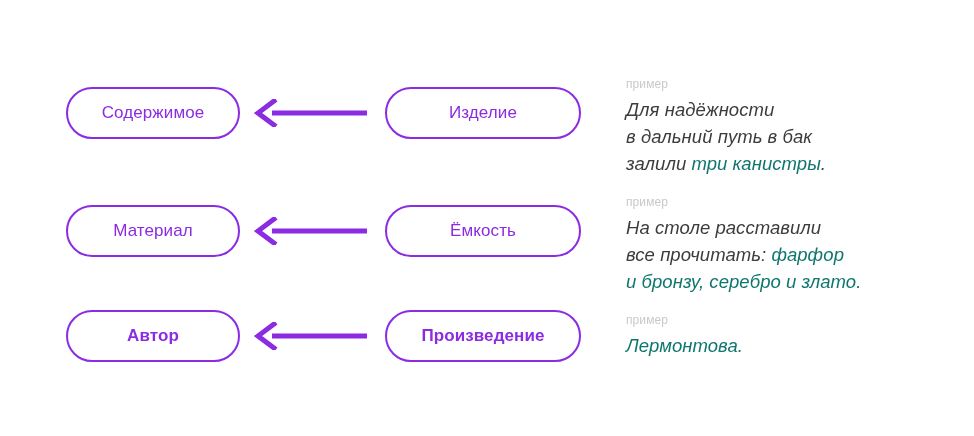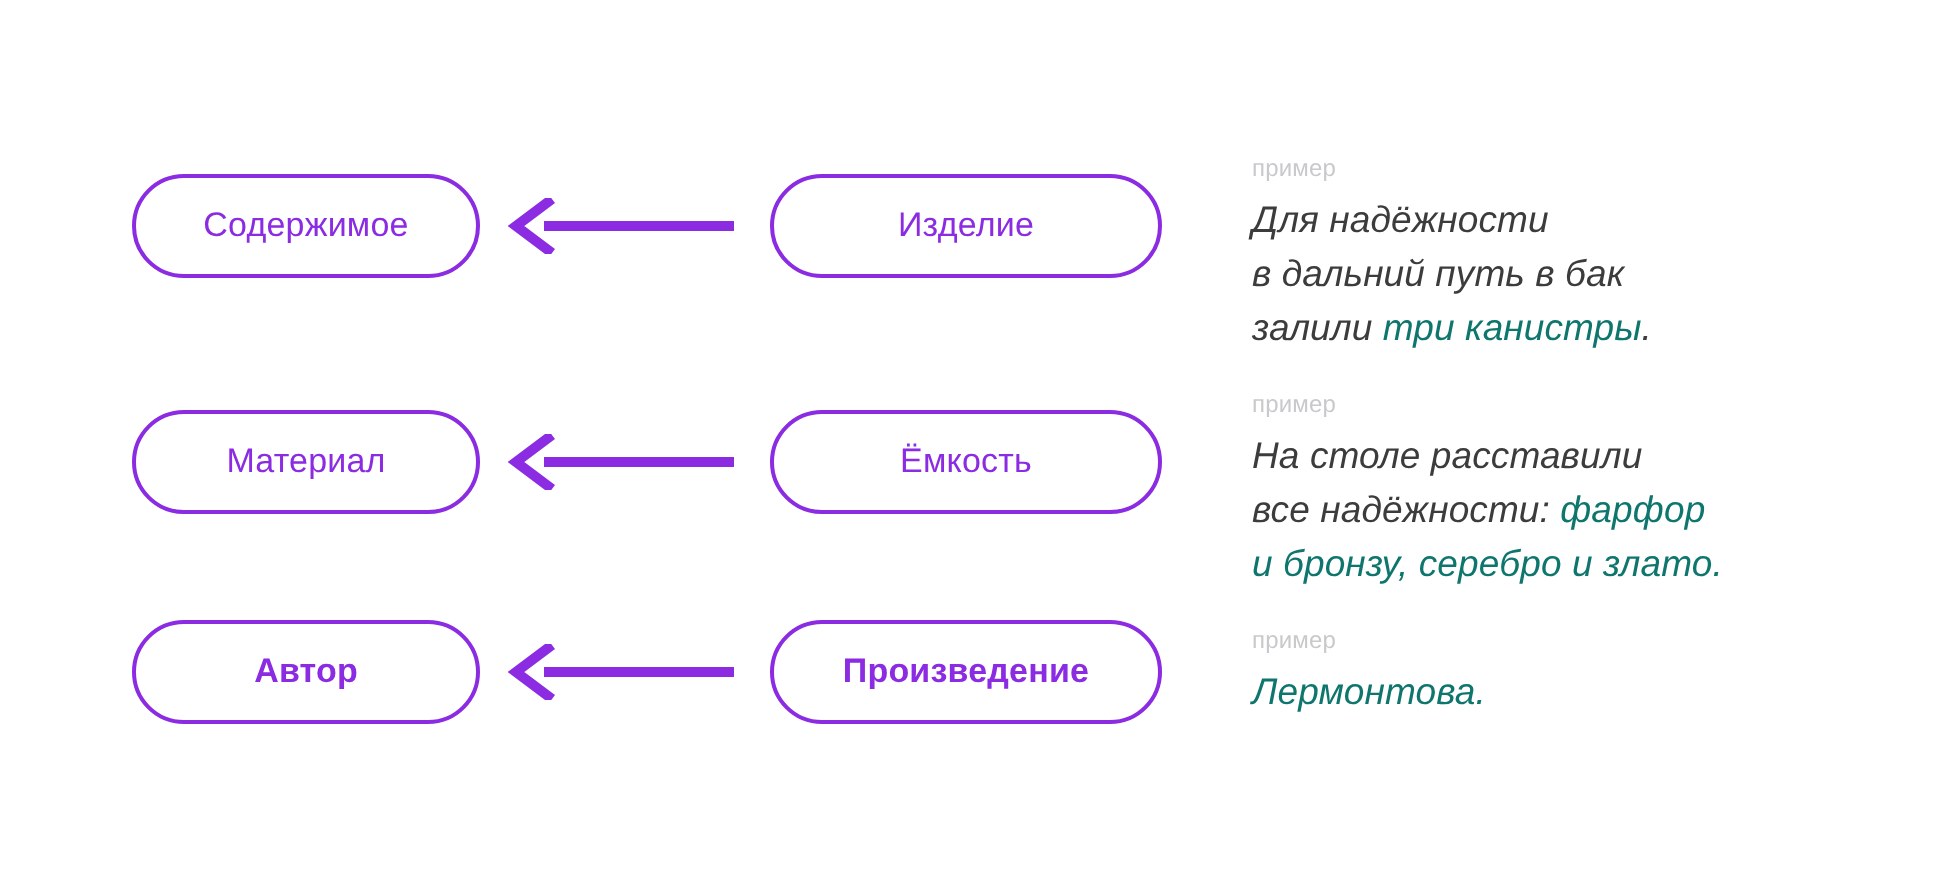--- a/index.html
+++ b/index.html
@@ -154,21 +154,21 @@
         <div class="example-line"><span>Для надёжности</span></div>
         <div class="example-line"><span>в дальний путь в бак</span></div>
         <div class="example-line"><span>залили </span><span class="hl">три канистры</span><span>.</span></div>
       </div>
   </div>
 
   <div class="example ex-2">
     <div class="example-label">пример</div>
     <div class="example-body">
         <div class="example-line"><span>На столе расставили</span></div>
-        <div class="example-line"><span>все надёжности: </span><span class="hl">фарфор</span></div>
+        <div class="example-line"><span>все прочитать: </span><span class="hl">фарфор</span></div>
         <div class="example-line"><span class="hl">и бронзу, серебро и злато.</span></div>
       </div>
   </div>
 
   <div class="example ex-3">
     <div class="example-label">пример</div>
     <div class="example-body">
         <div class="example-line"><span class="hl">Лермонтова.</span></div>
       </div>
   </div>

